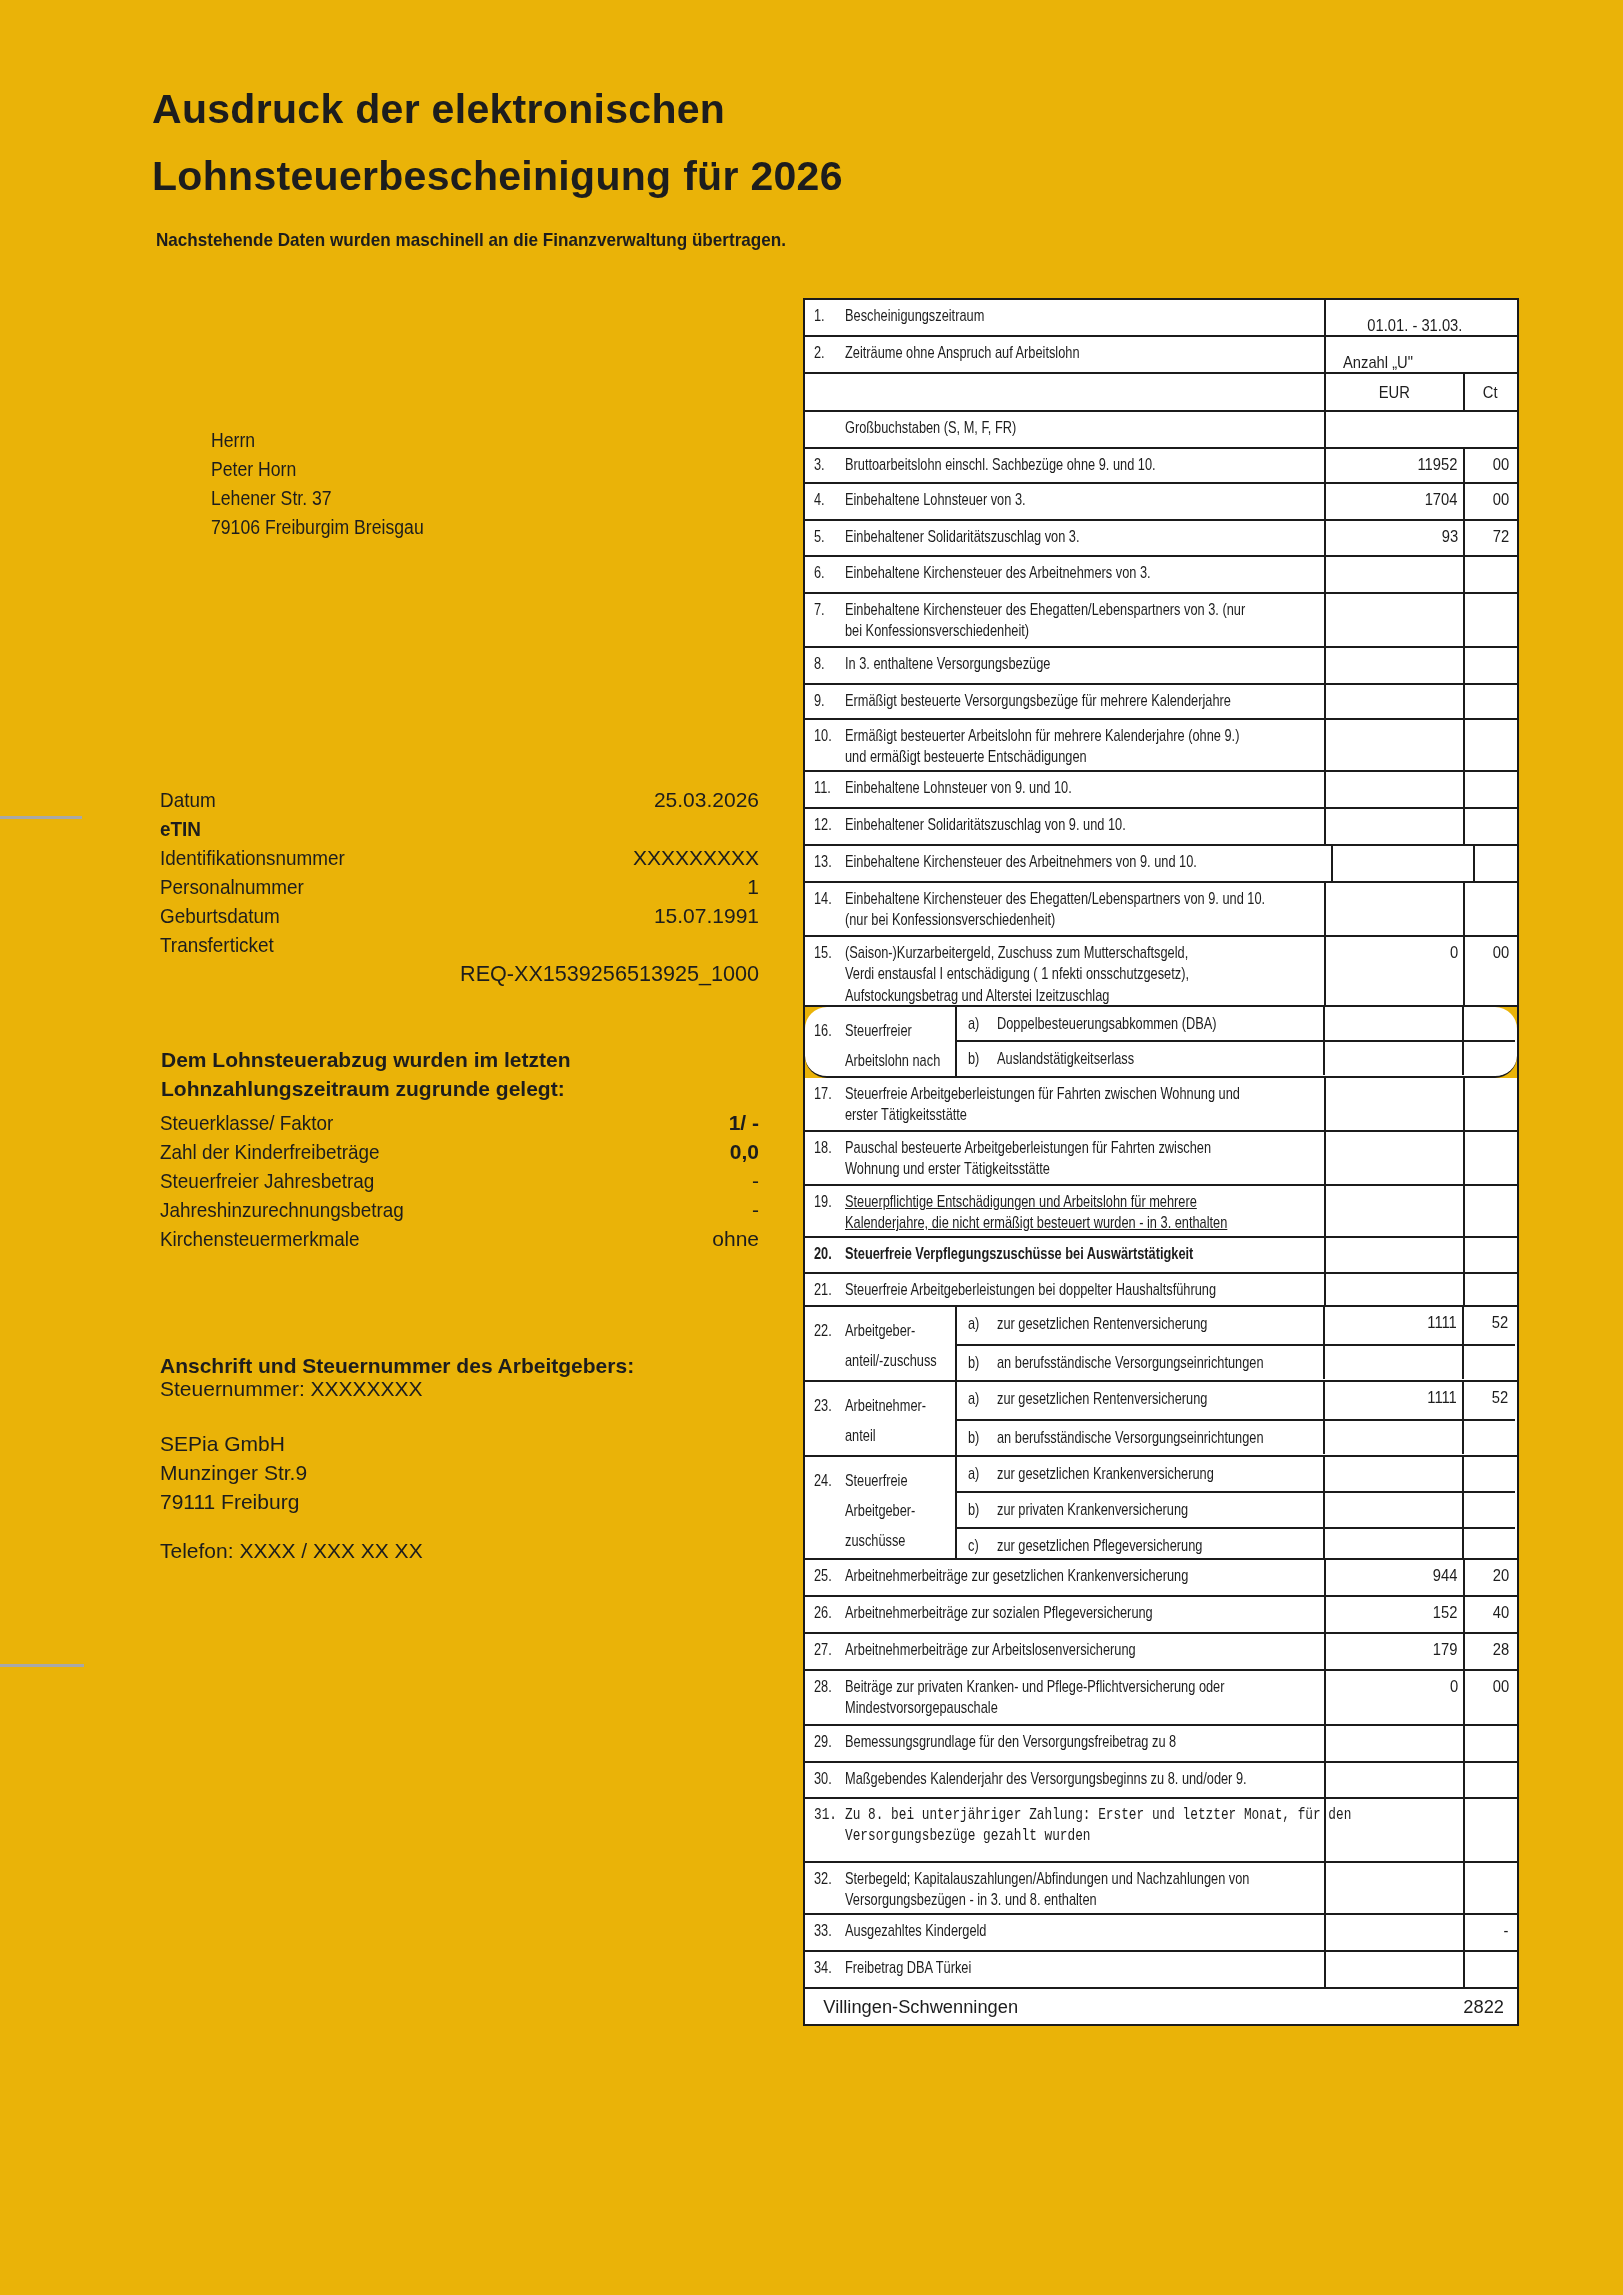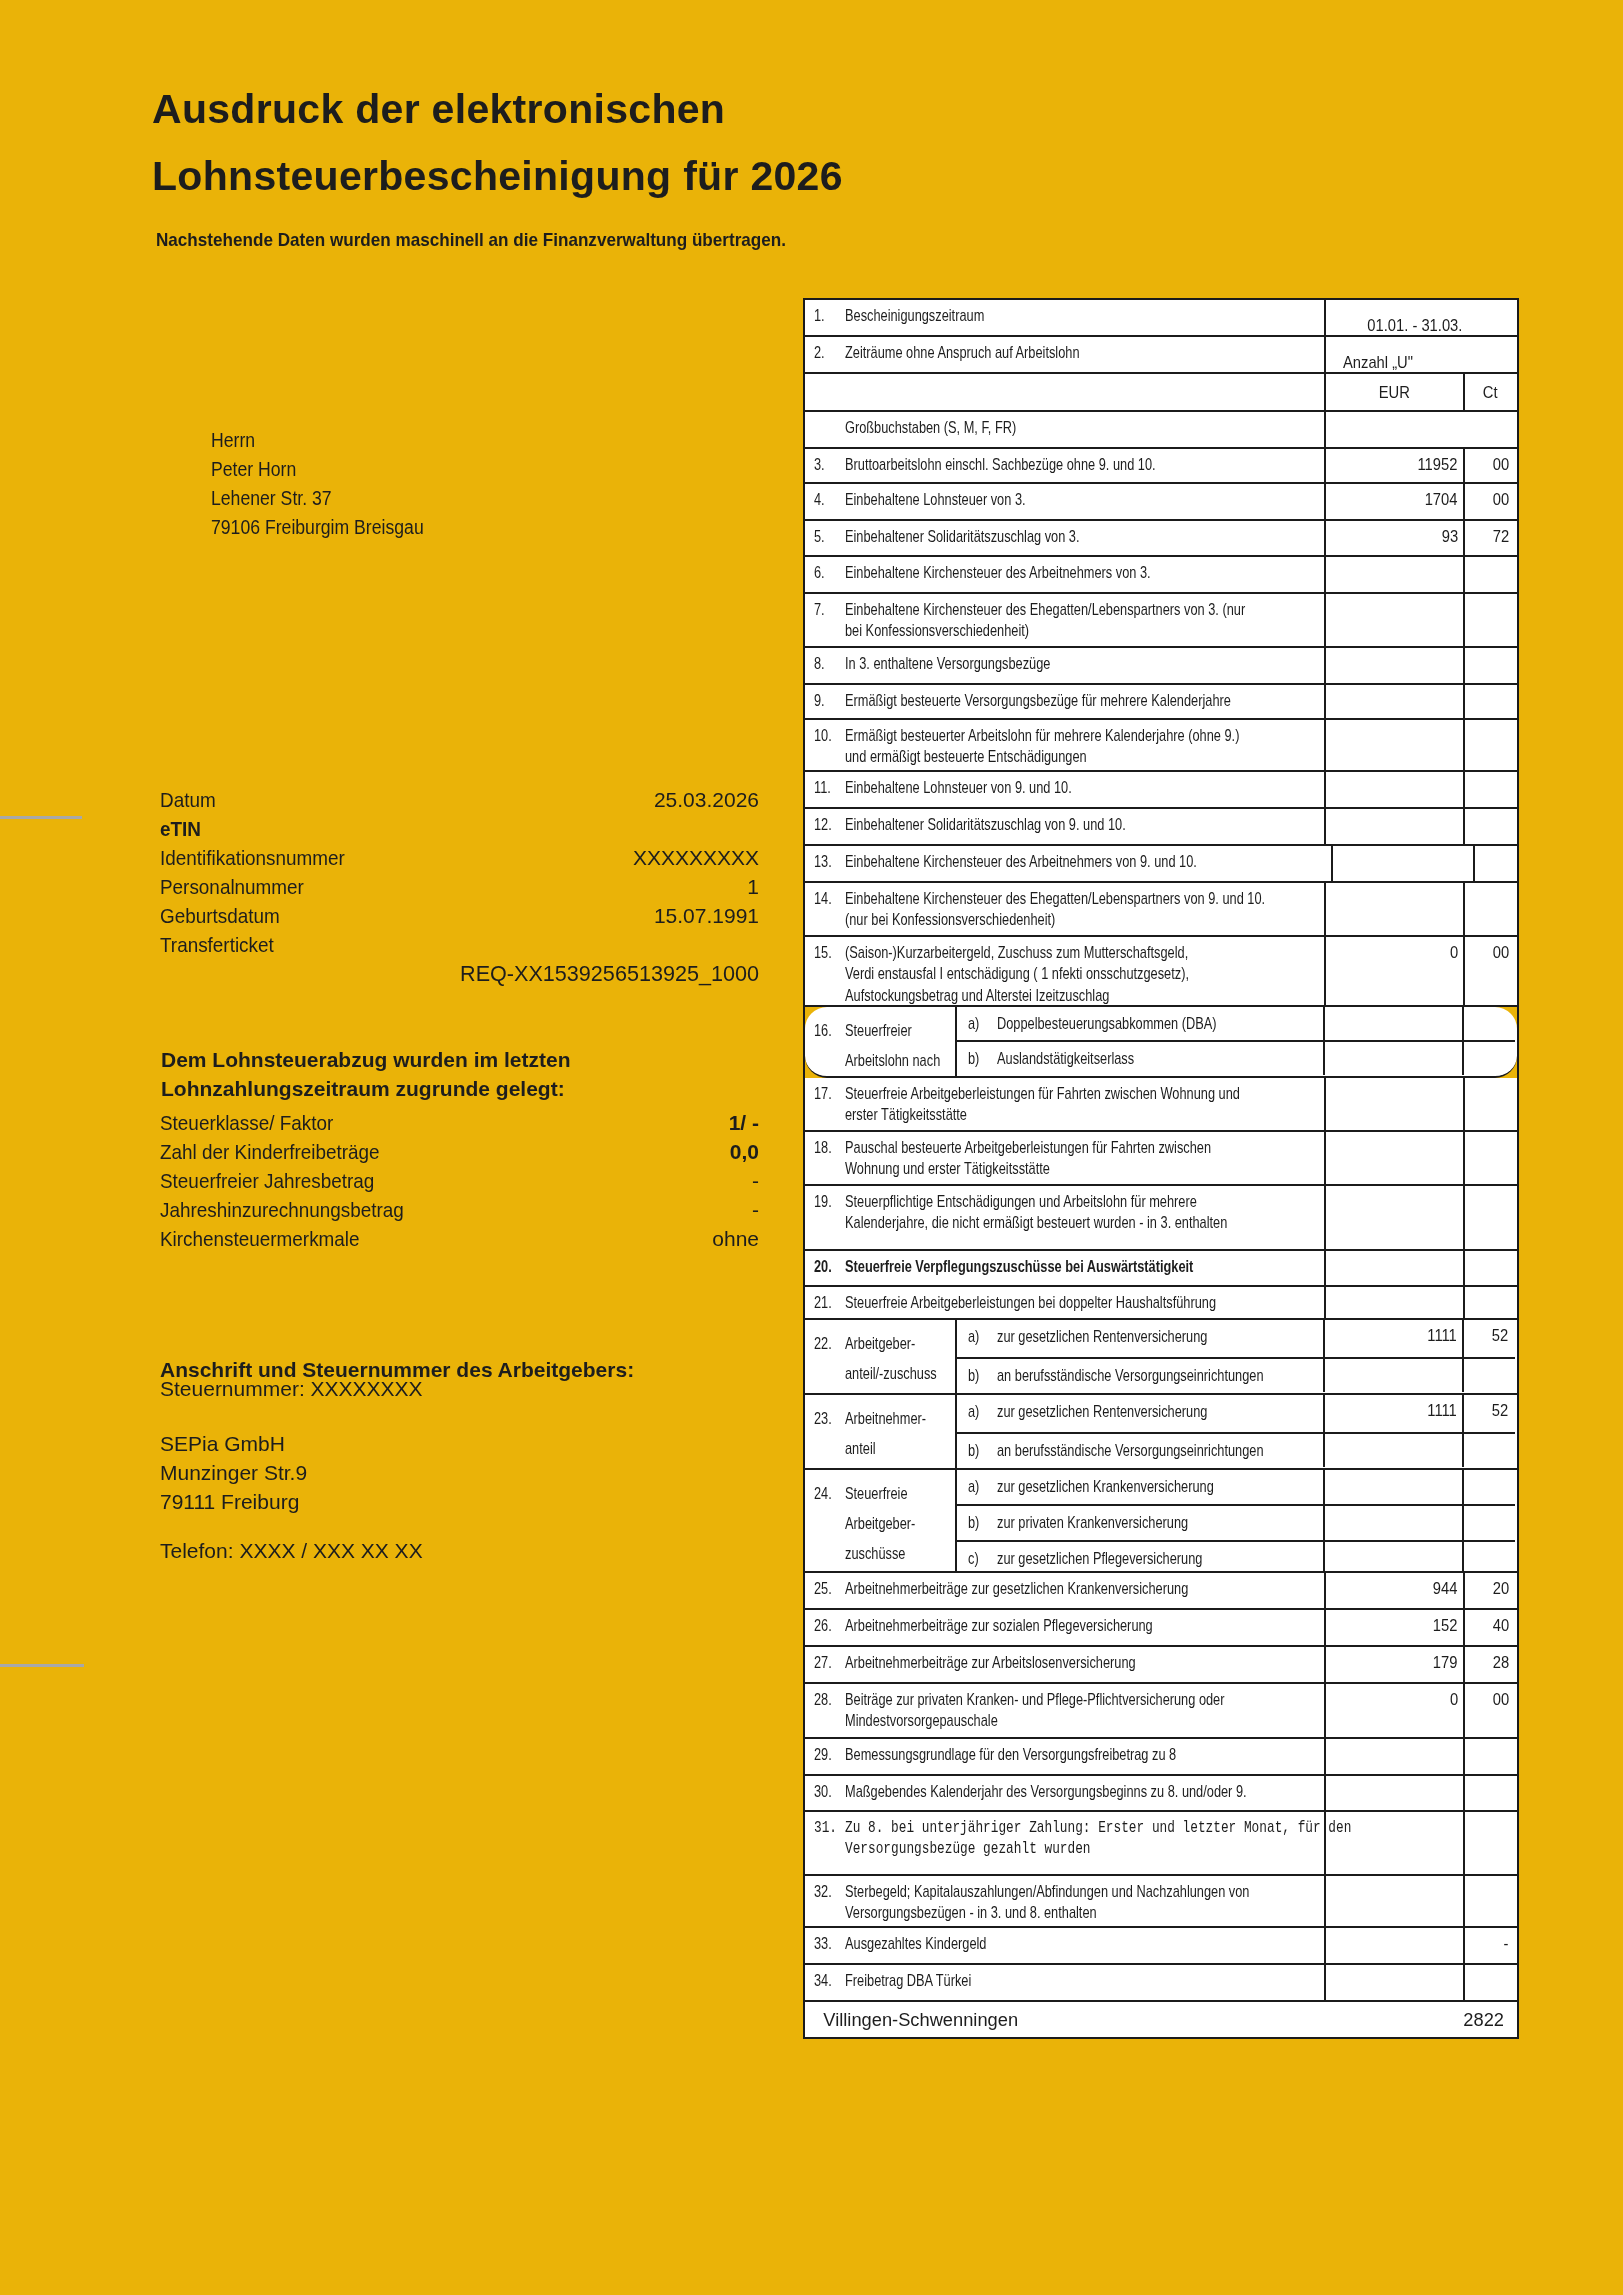--- a/index.html
+++ b/index.html
@@ -23,21 +23,21 @@
   .meta{position:absolute;left:160px;top:785px;width:599px;}
   .meta-row{display:flex;justify-content:space-between;align-items:center;height:29px;font-size:21px;}
   .transfer{position:absolute;left:160px;top:959px;width:599px;height:29px;display:flex;
             align-items:center;justify-content:flex-end;font-size:21.6px;}
 
   .wh-head{position:absolute;left:161px;top:1045px;font-size:21px;font-weight:bold;line-height:29px;}
   .wh-rows{position:absolute;left:160px;top:1108px;width:599px;}
   .wh-row{display:flex;justify-content:space-between;align-items:center;height:29px;font-size:21px;}
 
   .emp-head{position:absolute;left:160px;top:1349px;font-size:21px;font-weight:bold;height:29px;
-            display:flex;align-items:flex-start;margin-top:9px;}
+            display:flex;align-items:flex-end;}
   .emp-tax{position:absolute;left:160px;top:1374px;height:29px;display:flex;align-items:center;font-size:21px;}
   .emp-addr{position:absolute;left:160px;top:1429px;font-size:21px;line-height:29px;}
   .emp-phone{position:absolute;left:160px;top:1536px;height:29px;display:flex;align-items:center;font-size:21px;}
 
   
   .tax-table{position:absolute;left:803px;top:298px;width:716px;box-sizing:border-box;
              border:2.6px solid #1b1b1b;font-size:16.4px;}
   .trow{display:flex;box-sizing:border-box;border-bottom:2.6px solid #1b1b1b;background:#fff;}
   .trow:last-child{border-bottom:none;}
   .lbl{width:519px;box-sizing:border-box;padding:4.6px 5.2px 0 9.2px;}
@@ -392,21 +392,21 @@
             <span class="lnum"><span class="cx">18.</span></span>
             <span class="cx">Pauschal besteuerte Arbeitgeberleistungen für Fahrten zwischen</span>
           </div>
           <div class="lline cont">
             <span class="cx">Wohnung und erster Tätigkeitsstätte</span>
           </div>
         </div>
         <div class="veur"><span class="cx9 or"></span></div>
         <div class="vct"><span class="cx9 or"></span></div>
       </div>
-      <div class="trow" style="height: 65px;">
+      <div class="trow" style="height: 52px; text-decoration: underline;">
         <div class="lbl">
           <div class="lline">
             <span class="lnum"><span class="cx">19.</span></span>
             <span class="cx">Steuerpflichtige Entschädigungen und Arbeitslohn für mehrere</span>
           </div>
           <div class="lline cont">
             <span class="cx">Kalenderjahre, die nicht ermäßigt besteuert wurden - in 3. enthalten</span>
           </div>
         </div>
         <div class="veur"><span class="cx9 or"></span></div>

